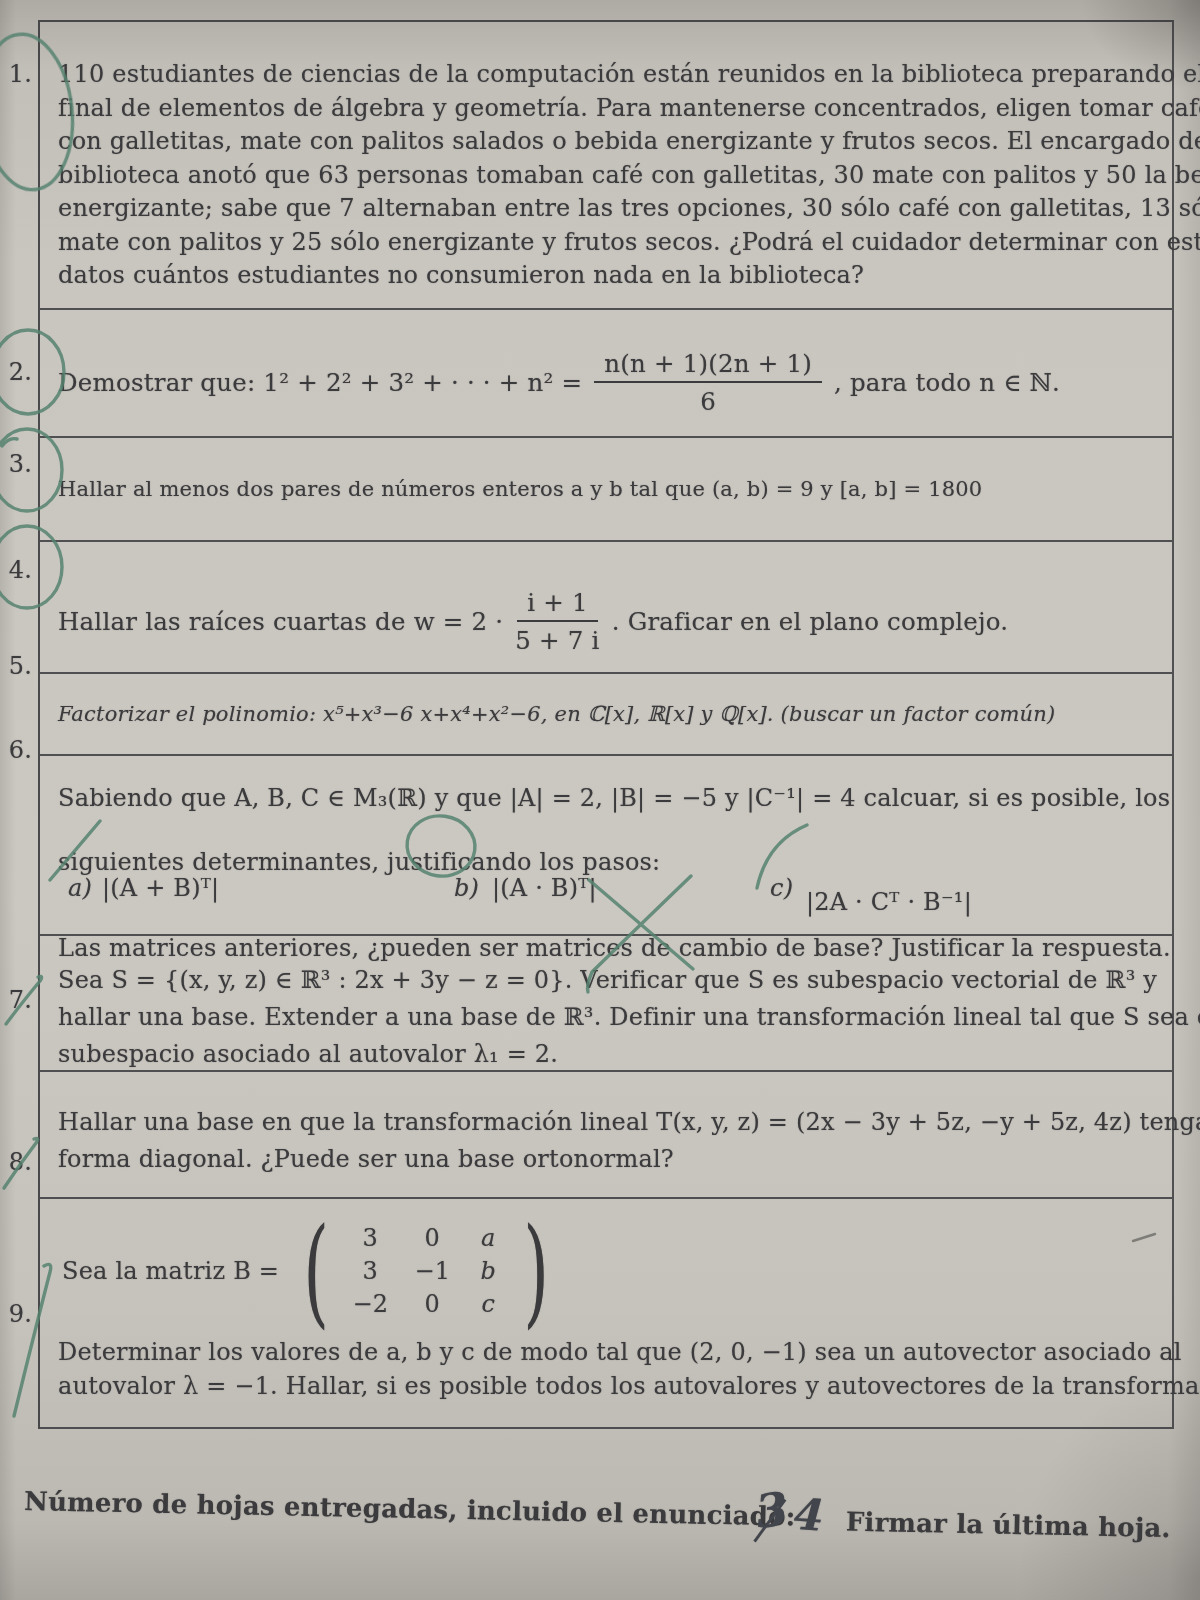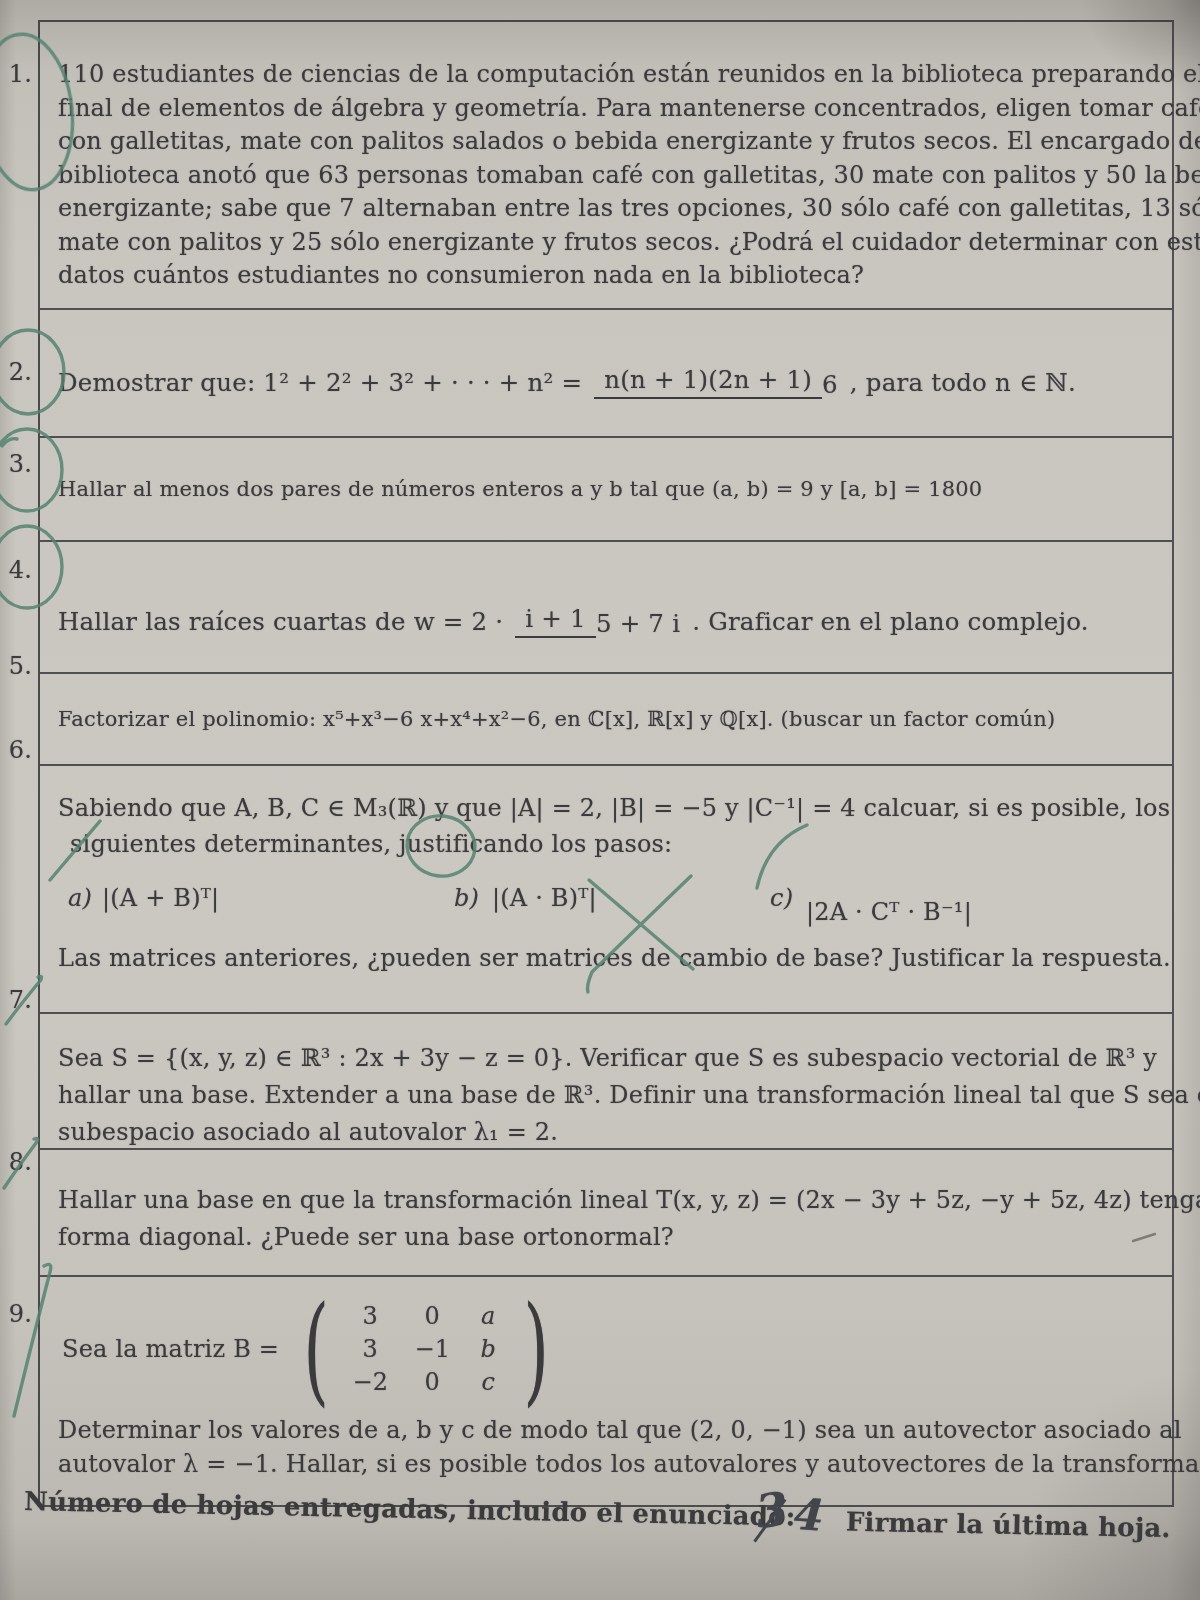--- a/index.html
+++ b/index.html
@@ -17,30 +17,30 @@
   .txt{ text-shadow:0 0 1.2px rgba(56,54,58,0.45); letter-spacing:0.2px; }
   
   .table{
     position:absolute; left:38px; top:20px; width:1132px;
     border-left:2px solid rgba(52,52,56,0.85);
     border-right:2px solid rgba(52,52,56,0.80);
     border-top:2px solid rgba(52,52,56,0.85);
   }
   .row{ position:relative; border-bottom:2px solid rgba(52,52,56,0.82); box-sizing:border-box; }
   .r1{height:288px;} .r2{height:128px;} .r3{height:104px;} .r4{height:104px;margin-top:28px;}
-  .r5{height:92px;}  .r6{height:248px;} .r7{height:136px;} .r8{height:127px;} .r9{height:230px;}
+  .r5{height:82px;font-style:italic;}  .r6{height:180px;} .r7{height:136px;} .r8{height:127px;} .r9{height:230px;}
   
   .para{ position:absolute; left:18px; top:0; font-size:24px; line-height:33px; }
   .tline{ white-space:nowrap; }
   .r1 .para{ top:36px; line-height:33.5px; }
   .r7 .para{ top:26px; line-height:37px; }
   .r8 .para{ top:32px; line-height:37px; }
   .mathline{ position:absolute; left:18px; top:0; right:20px; height:100%;
              display:flex; align-items:center; font-size:24.5px; }
-  .frac{ display:inline-flex; flex-direction:row; align-items:center; margin:0 12px; }
+  .frac{ display:inline-flex; flex-direction:column; align-items:center; margin:0 12px; }
   .frac .fnum{ padding:0 10px 3px; border-bottom:2.4px solid #3b3a3c; }
   .frac .fden{ padding-top:4px; }
   .singleline{ position:absolute; left:18px; right:14px; height:100%;
                display:flex; align-items:center; font-size:21px; white-space:nowrap; }
   .abs{ position:absolute; font-size:24px; white-space:nowrap; }
   
   .pnum{ position:absolute; left:2px; width:30px; text-align:right; font-size:24px; }
   
   .matwrap{ position:absolute; left:22px; top:12px; display:flex; align-items:center; height:120px; }
   .paren{ font-size:118px; font-weight:400; line-height:110px; transform:scaleX(0.55); color:#3b3a3c; }
@@ -107,21 +107,21 @@
   </div>
 
   <div class="row r5">
     <div class="singleline">
       <span>Factorizar el polinomio: x⁵+x³−6 x+x⁴+x²−6, en ℂ[x], ℝ[x] y ℚ[x]. (buscar un factor común)</span>
     </div>
   </div>
 
   <div class="row r6">
     <div class="abs" style="left:18px; top:28px;">Sabiendo que A, B, C ∈ M₃(ℝ) y que |A| = 2, |B| = −5 y |C⁻¹| = 4 calcuar, si es posible, los</div>
-    <div class="abs" style="left:18px; top:64px;margin-left:12px;">siguientes determinantes, justificando los pasos:</div>
+    <div class="abs" style="left:18px; top:92px;">siguientes determinantes, justificando los pasos:</div>
     <span class="abs ital" style="left:28px;  top:118px;">a)</span>
     <span class="abs" style="left:62px;  top:118px;">|(A + B)ᵀ|</span>
     <span class="abs ital" style="left:414px; top:118px;">b)</span>
     <span class="abs" style="left:452px; top:118px;">|(A · B)ᵀ|</span>
     <span class="abs ital" style="left:730px; top:118px;">c)</span>
     <span class="abs" style="left:766px; top:132px;">|2A · Cᵀ · B⁻¹|</span>
     <div class="abs" style="left:18px; top:178px;">Las matrices anteriores, ¿pueden ser matrices de cambio de base? Justificar la respuesta.</div>
   </div>
 
   <div class="row r7">

